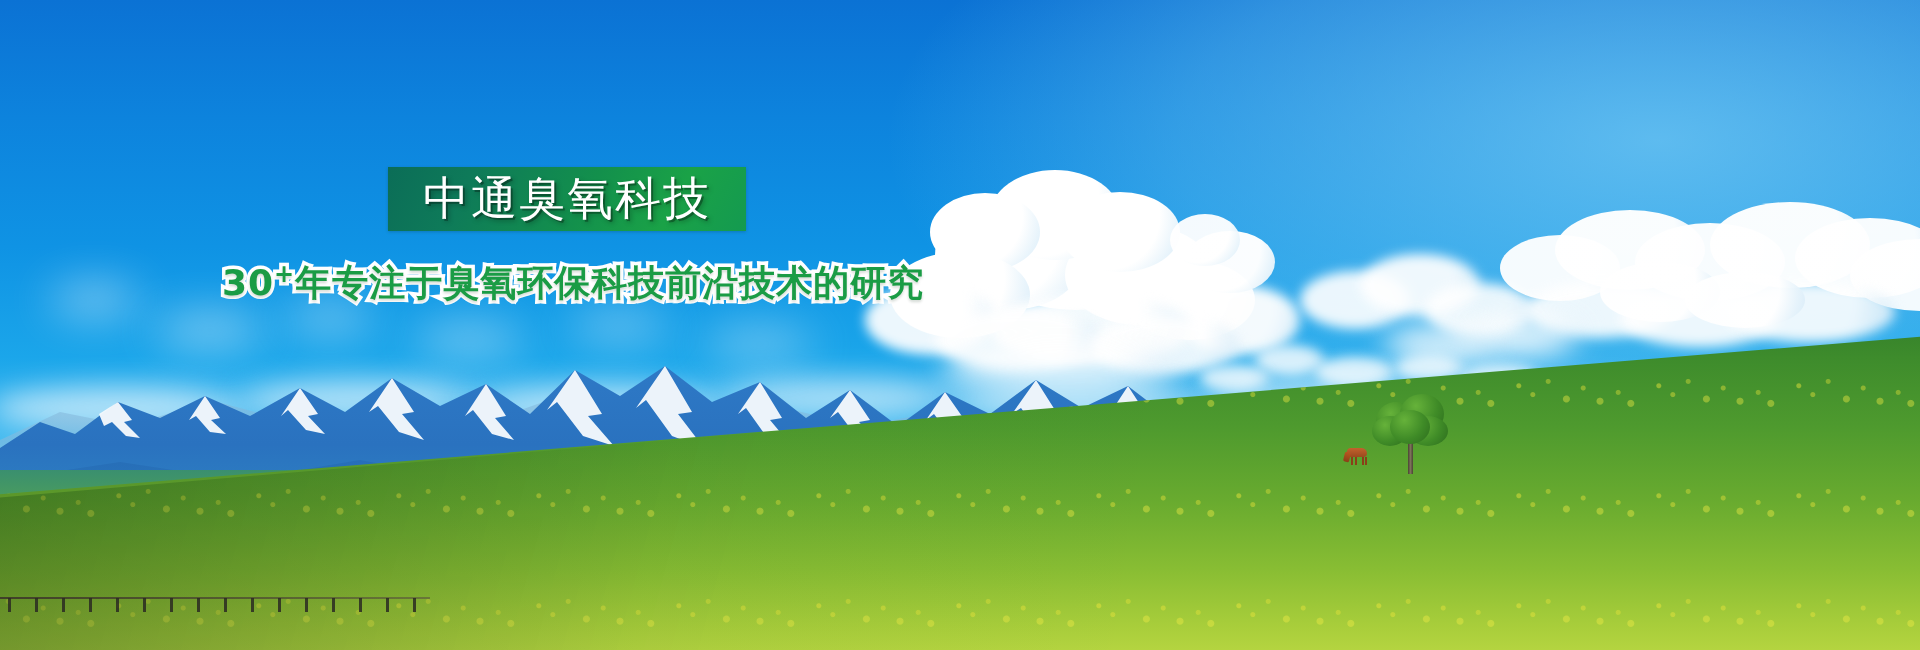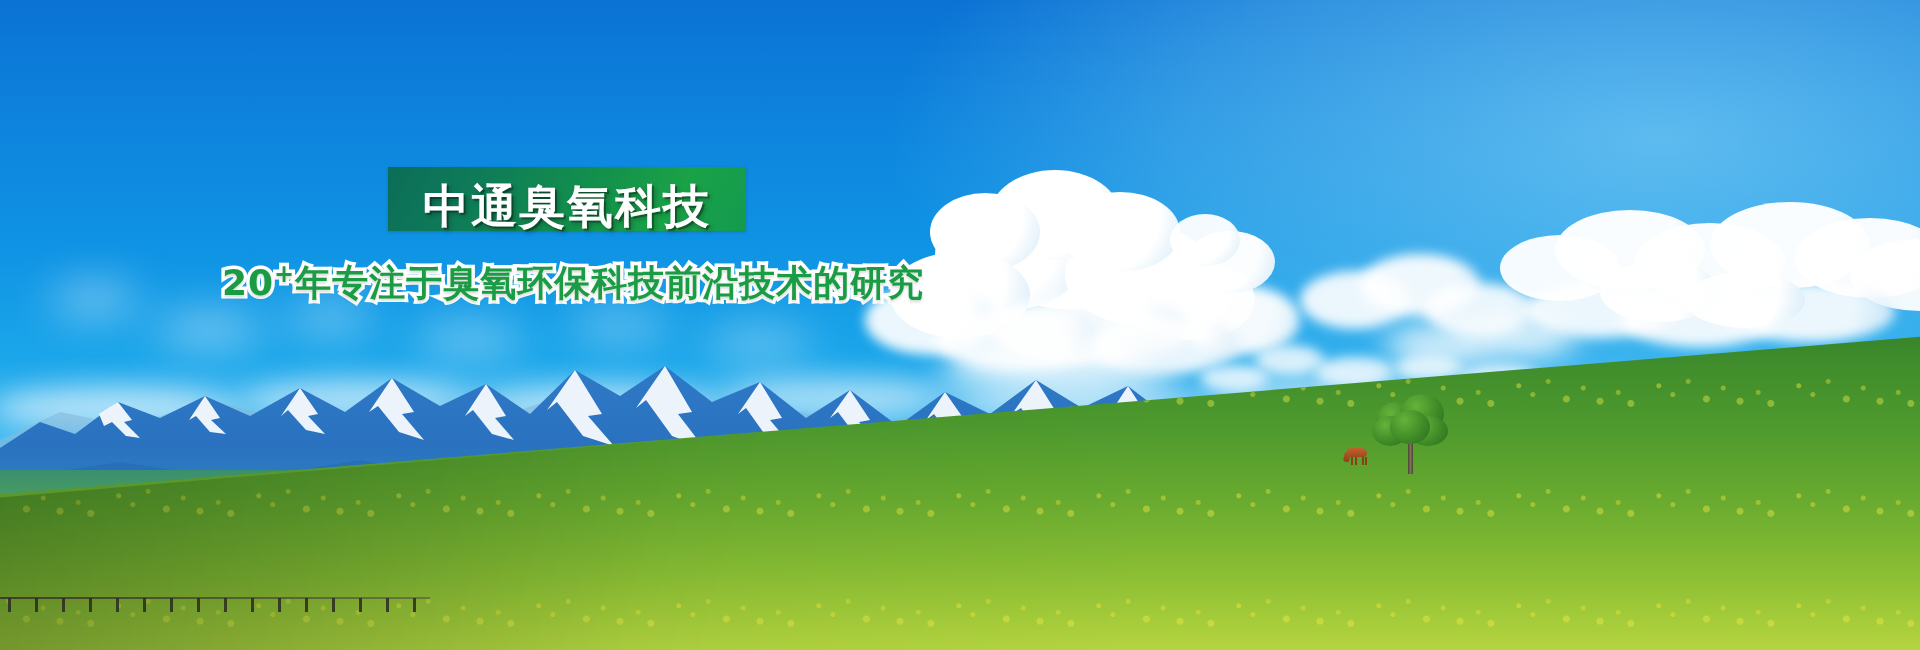--- a/index.html
+++ b/index.html
@@ -111,26 +111,25 @@
   .title-plate {
     position:absolute; left:388px; top:167px; width:358px; height:64px;
     background:linear-gradient(118deg, #0b6d57 0%, #0e7a59 22%, #13904c 55%, #1aa247 78%, #149a50 100%);
     box-shadow:0 1px 3px rgba(0,0,0,.18);
   }
   .title-text {
     position:absolute; left:50%; top:50%;
     transform:translate(-50%,-50%);
     white-space:nowrap;
     font-family:"DejaVu Sans", sans-serif;
-    font-size:46px; font-weight:700; letter-spacing:2px;
+    font-size:46px; font-weight:400; letter-spacing:2px;
     color:#ffffff;
     text-shadow:
       2px 2px 0 rgba(0,0,0,.30),
       3px 3px 5px rgba(0,0,0,.28);
-    margin-top: 8px;
   }
 
   .subline {
     position:absolute; white-space:nowrap;
     font-family:"DejaVu Sans", sans-serif;
     font-weight:700;
     font-size:36px;
     letter-spacing:1px;
     color:#1a9c45;
     -webkit-text-stroke:7px #ffffff;
@@ -313,19 +312,19 @@
     <div class="leg" style="left:21px;"></div>
   </div>
 
   <div class="textblock">
 
     <div class="title-plate">
       <div class="title-text">中通臭氧科技</div>
     </div>
 
     <div class="subline" id="subline-1">
-      <span>20</span><span class="sup">+</span><span>年专注于臭氧环保科技前沿技术的研究</span>
+      <span>30</span><span class="sup">+</span><span>年专注于臭氧环保科技前沿技术的研究</span>
     </div>
 
 
   </div>
 
 </div>
 
 </body></html>

